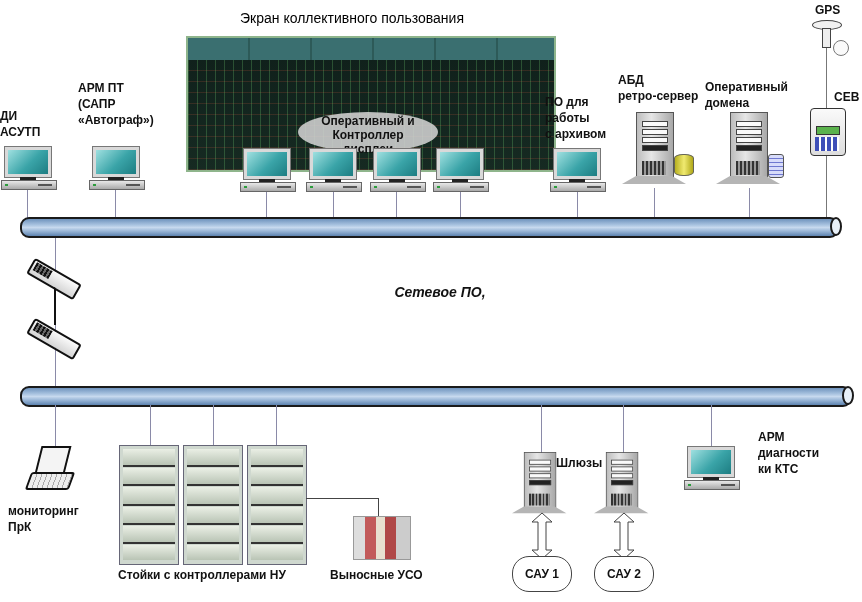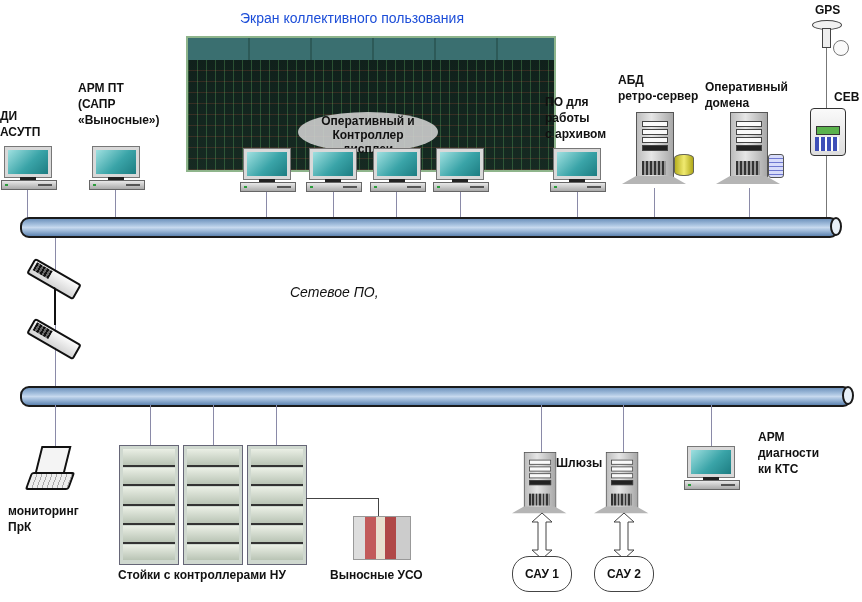--- a/index.html
+++ b/index.html
@@ -1,20 +1,20 @@
 <!DOCTYPE html>
 <html><head>
 <meta charset="utf-8">
 <style>
   html,body{margin:0;padding:0;background:#fff;}
   body{width:862px;height:602px;position:relative;overflow:hidden;font-family:"Liberation Sans",sans-serif;}
   .abs{position:absolute;}
   .lbl{position:absolute;font-weight:bold;font-size:12px;color:#111;text-align:left;line-height:16px;white-space:nowrap;}
-  .title{position:absolute;font-size:14px;color:#1d4ed8;white-space:nowrap;}
-  .center-note{position:absolute;font-weight:normal;font-style:italic;font-size:14px;color:#111;text-align:left;line-height:19px;white-space:nowrap;}
+  .title{position:absolute;font-size:14px;color:#000000;white-space:nowrap;}
+  .center-note{position:absolute;font-weight:bold;font-style:italic;font-size:14px;color:#111;text-align:center;line-height:19px;white-space:nowrap;}
   .vline{position:absolute;width:1px;background:#8a8aa8;}
   .bus{position:absolute;height:17px;border:2px solid #1a1a1a;border-radius:9px;
        background:linear-gradient(to bottom,#6f93bd 0%,#a9c3e0 35%,#c7d9ee 50%,#9cb8d8 70%,#5d83b0 100%);}
   .bus-cap{position:absolute;width:8px;height:15px;border:2px solid #1a1a1a;border-radius:50%;background:#e8f0f8;}
   
   .pc{position:absolute;width:54px;height:46px;}
   .pc .scr{position:absolute;left:3px;top:0;width:46px;height:30px;background:#d9d9d9;border:1px solid #777;}
   .pc .scr::after{content:"";position:absolute;left:3px;top:3px;width:40px;height:24px;background:linear-gradient(135deg,#9fe0e0 0%,#3aa4a8 55%,#1d7d82 100%);}
   .pc .neck{position:absolute;left:19px;top:31px;width:16px;height:3px;background:#222;}
   .pc .base{position:absolute;left:0;top:34px;width:54px;height:8px;background:linear-gradient(#e8e8e8,#a9a9a9);border:1px solid #666;}
@@ -64,21 +64,21 @@
 <div class="vline" style="left:396px;top:188px;height:30px;"></div>
 <div class="vline" style="left:460px;top:188px;height:30px;"></div>
 <div class="vline" style="left:577px;top:188px;height:30px;"></div>
 <div class="vline" style="left:654px;top:188px;height:30px;"></div>
 <div class="vline" style="left:749px;top:188px;height:30px;"></div>
 <div class="vline" style="left:826px;top:40px;height:178px;background:#777;"></div>
 
 <div class="lbl" style="left:0px;top:108px;width:56px;">
   <span>ДИ</span><br><span>АСУТП</span></div>
 <div class="lbl" style="left:78px;top:80px;width:80px;">
-  <span>АРМ ПТ</span><br><span>(САПР</span><br><span>«Выносные»)</span></div>
+  <span>АРМ ПТ</span><br><span>(САПР</span><br><span>«Автограф»)</span></div>
 <div class="lbl" style="left:545px;top:94px;width:70px;">
   <span>ПО для</span><br><span>работы</span><br><span>с архивом</span></div>
 <div class="lbl" style="left:618px;top:72px;width:80px;">
   <span>АБД</span><br><span>ретро-сервер</span></div>
 <div class="lbl" style="left:705px;top:79px;width:90px;">
   <span>Оперативный</span><br><span>домена</span></div>
 <div class="lbl" style="left:815px;top:2px;width:30px;">GPS</div>
 <div class="lbl" style="left:834px;top:89px;width:28px;">СЕВ</div>
 
 <div class="pc" style="left:1px;top:146px;">

